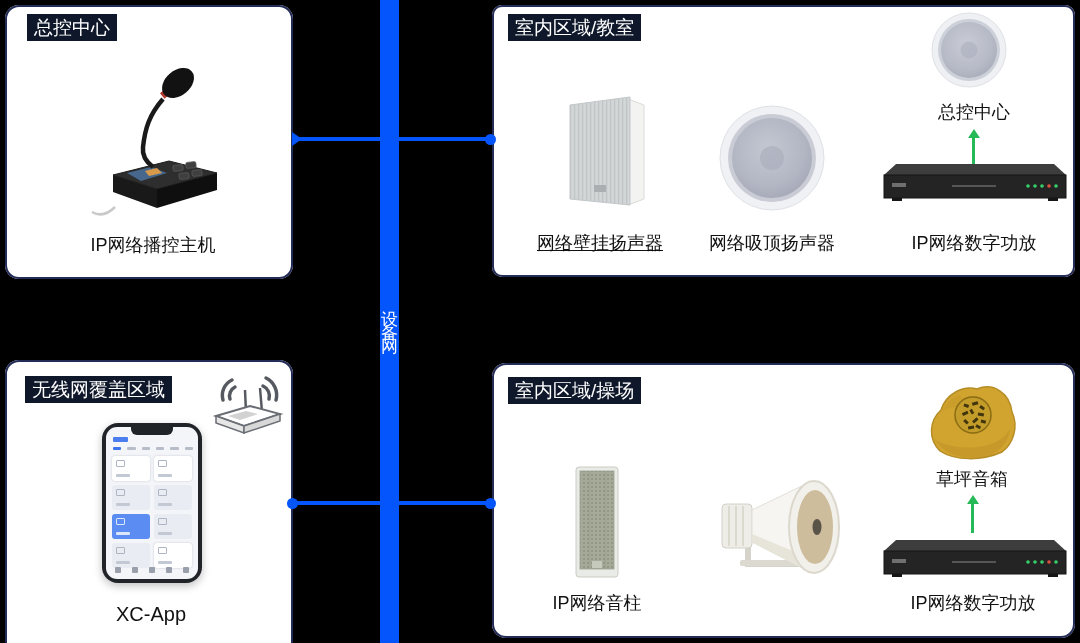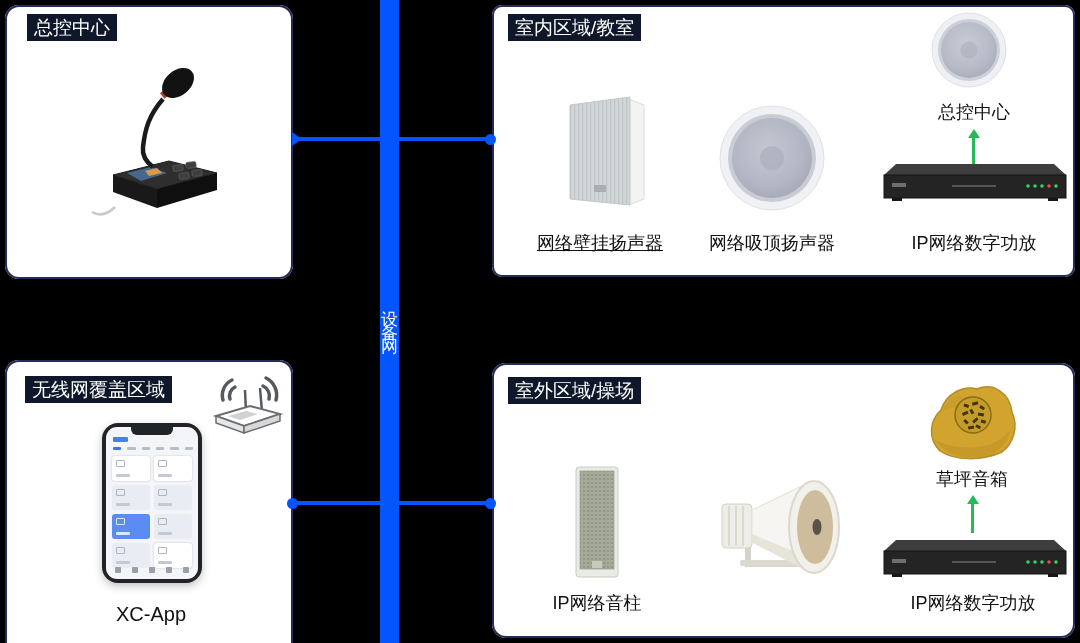--- a/index.html
+++ b/index.html
@@ -72,20 +72,21 @@
       <polygon points="42,116 66,110 82,116 56,124" fill="#47688c"></polygon>
       <polygon points="60,114 72,111 77,116 64,119" fill="#d89a4a"></polygon>
       <rect x="88" y="108" width="10" height="6" rx="1.5" fill="#3f3f3f" stroke="#575757" stroke-width=".8" transform="rotate(-6 93 111)"></rect>
       <rect x="101" y="105" width="10" height="6" rx="1.5" fill="#3f3f3f" stroke="#575757" stroke-width=".8" transform="rotate(-6 106 108)"></rect>
       <rect x="94" y="116" width="10" height="6" rx="1.5" fill="#3f3f3f" stroke="#575757" stroke-width=".8" transform="rotate(-6 99 119)"></rect>
       <rect x="107" y="113" width="10" height="6" rx="1.5" fill="#3f3f3f" stroke="#575757" stroke-width=".8" transform="rotate(-6 112 116)"></rect>
       <path d="M68,110 C60,104 57,98 58,90 C60,72 64,58 78,42" stroke="#1a1a1a" stroke-width="4.5" fill="none"></path>
       <rect x="76" y="33" width="9" height="7" fill="#b33a2e" transform="rotate(-40 80 36)"></rect>
       <ellipse cx="93" cy="26" rx="18" ry="12.5" fill="#121212" transform="rotate(-40 93 26)"></ellipse>
     </svg>
+    <span class="dev-label" style="left:148px;top:228px;">IP网络播控主机</span>
   </div>
 
   <div class="panel panel-in">
     <span class="title-badge" style="left:16px;top:9px;">室内区域/教室</span>
 
     <svg class="dev" style="left:66px;top:88px;" width="94" height="118" viewBox="0 0 94 118">
       <defs>
         <pattern id="vlines" width="4" height="6" patternUnits="userSpaceOnUse">
           <rect width="4" height="6" fill="#d2d6d7"></rect>
             <rect x="0" width="1.2" height="6" fill="#bfc4c6"></rect>
@@ -213,21 +214,21 @@
             <i></i>
             <i></i>
         </div>
         <div class="phone-notch"></div>
       </div>
     </div>
     <span class="dev-label" style="left:146px;top:243px;font-size:20px;">XC-App</span>
   </div>
 
   <div class="panel panel-out">
-    <span class="title-badge" style="left:16px;top:14px;">室外区域/操场</span>
+    <span class="title-badge" style="left:16px;top:14px;">室内区域/操场</span>
 
     <svg class="dev" style="left:82px;top:102px;" width="46" height="114" viewBox="0 0 46 114">
       <defs>
         <pattern id="dots" width="4" height="4" patternUnits="userSpaceOnUse">
           <rect width="4" height="4" fill="#a6ab99"></rect>
             <circle cx="2" cy="2" r=".9" fill="#898e7d"></circle>
         </pattern>
       </defs>
       <rect x="2" y="2" width="42" height="110" rx="3" fill="#e9ebe6" stroke="#c9ccc4"></rect>
       <rect x="6" y="6" width="34" height="98" fill="url(#dots)" stroke="#9aa08f" stroke-width=".8"></rect>

